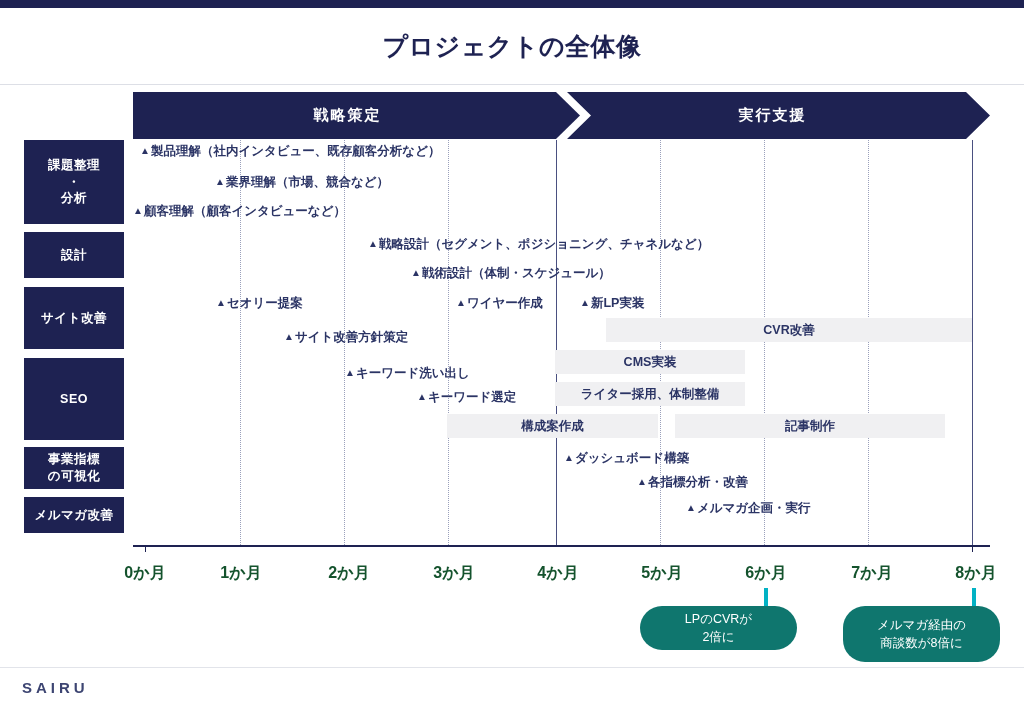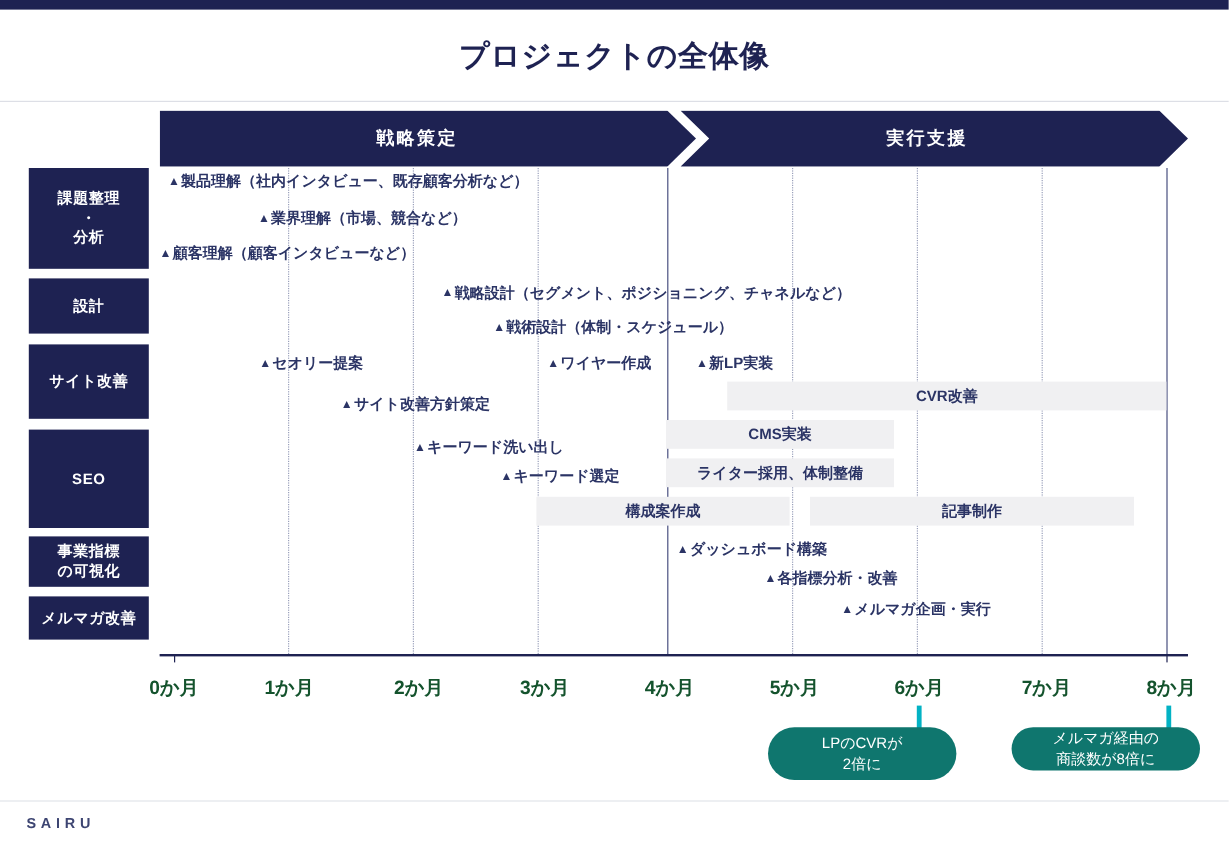--- a/index.html
+++ b/index.html
@@ -39,21 +39,21 @@
   }
   .footer-rule {
     position: absolute;
     left: 0; top: 667px;
     width: 1024px; height: 1px;
     background: #e2e4ea;
   }
   .footer-logo {
     position: absolute;
     left: 22px; top: 679px;
-    font-size: 12px;
+    font-size: 15px;
     font-weight: bold;
     letter-spacing: 4px;
     color: #3d4572;
   }
 
   
   .phase-band {
     position: absolute;
     left: 133px; top: 92px;
     width: 857px; height: 47px;
@@ -300,26 +300,26 @@
     <span class="tri">▲</span><span>キーワード選定</span>
   </div>
 
   <div class="milestone" style="left:564px;top:452px;">
     <span class="tri">▲</span><span>ダッシュボード構築</span>
   </div>
   <div class="milestone" style="left:637px;top:476px;">
     <span class="tri">▲</span><span>各指標分析・改善</span>
   </div>
 
-  <div class="milestone" style="left:701px;top:502px;">
+  <div class="milestone" style="left:686px;top:502px;">
     <span class="tri">▲</span><span>メルマガ企画・実行</span>
   </div>
 
   <div class="callout-stem" style="left:764px;top:588px;height:22px;"></div>
   <div class="callout" style="left:640px;top:606px;width:157px;height:44px;">LPのCVRが<br>2倍に</div>
 
   <div class="callout-stem" style="left:972px;top:588px;height:22px;"></div>
-  <div class="callout" style="left:843px;top:606px;width:157px;height:36px;">メルマガ経由の<br>商談数が8倍に</div>
+  <div class="callout" style="left:843px;top:606px;width:157px;height:56px;">メルマガ経由の<br>商談数が8倍に</div>
 
 </div>
 
 <div class="footer-rule"></div>
 <div class="footer-logo">SAIRU</div>
 
 </body></html>

